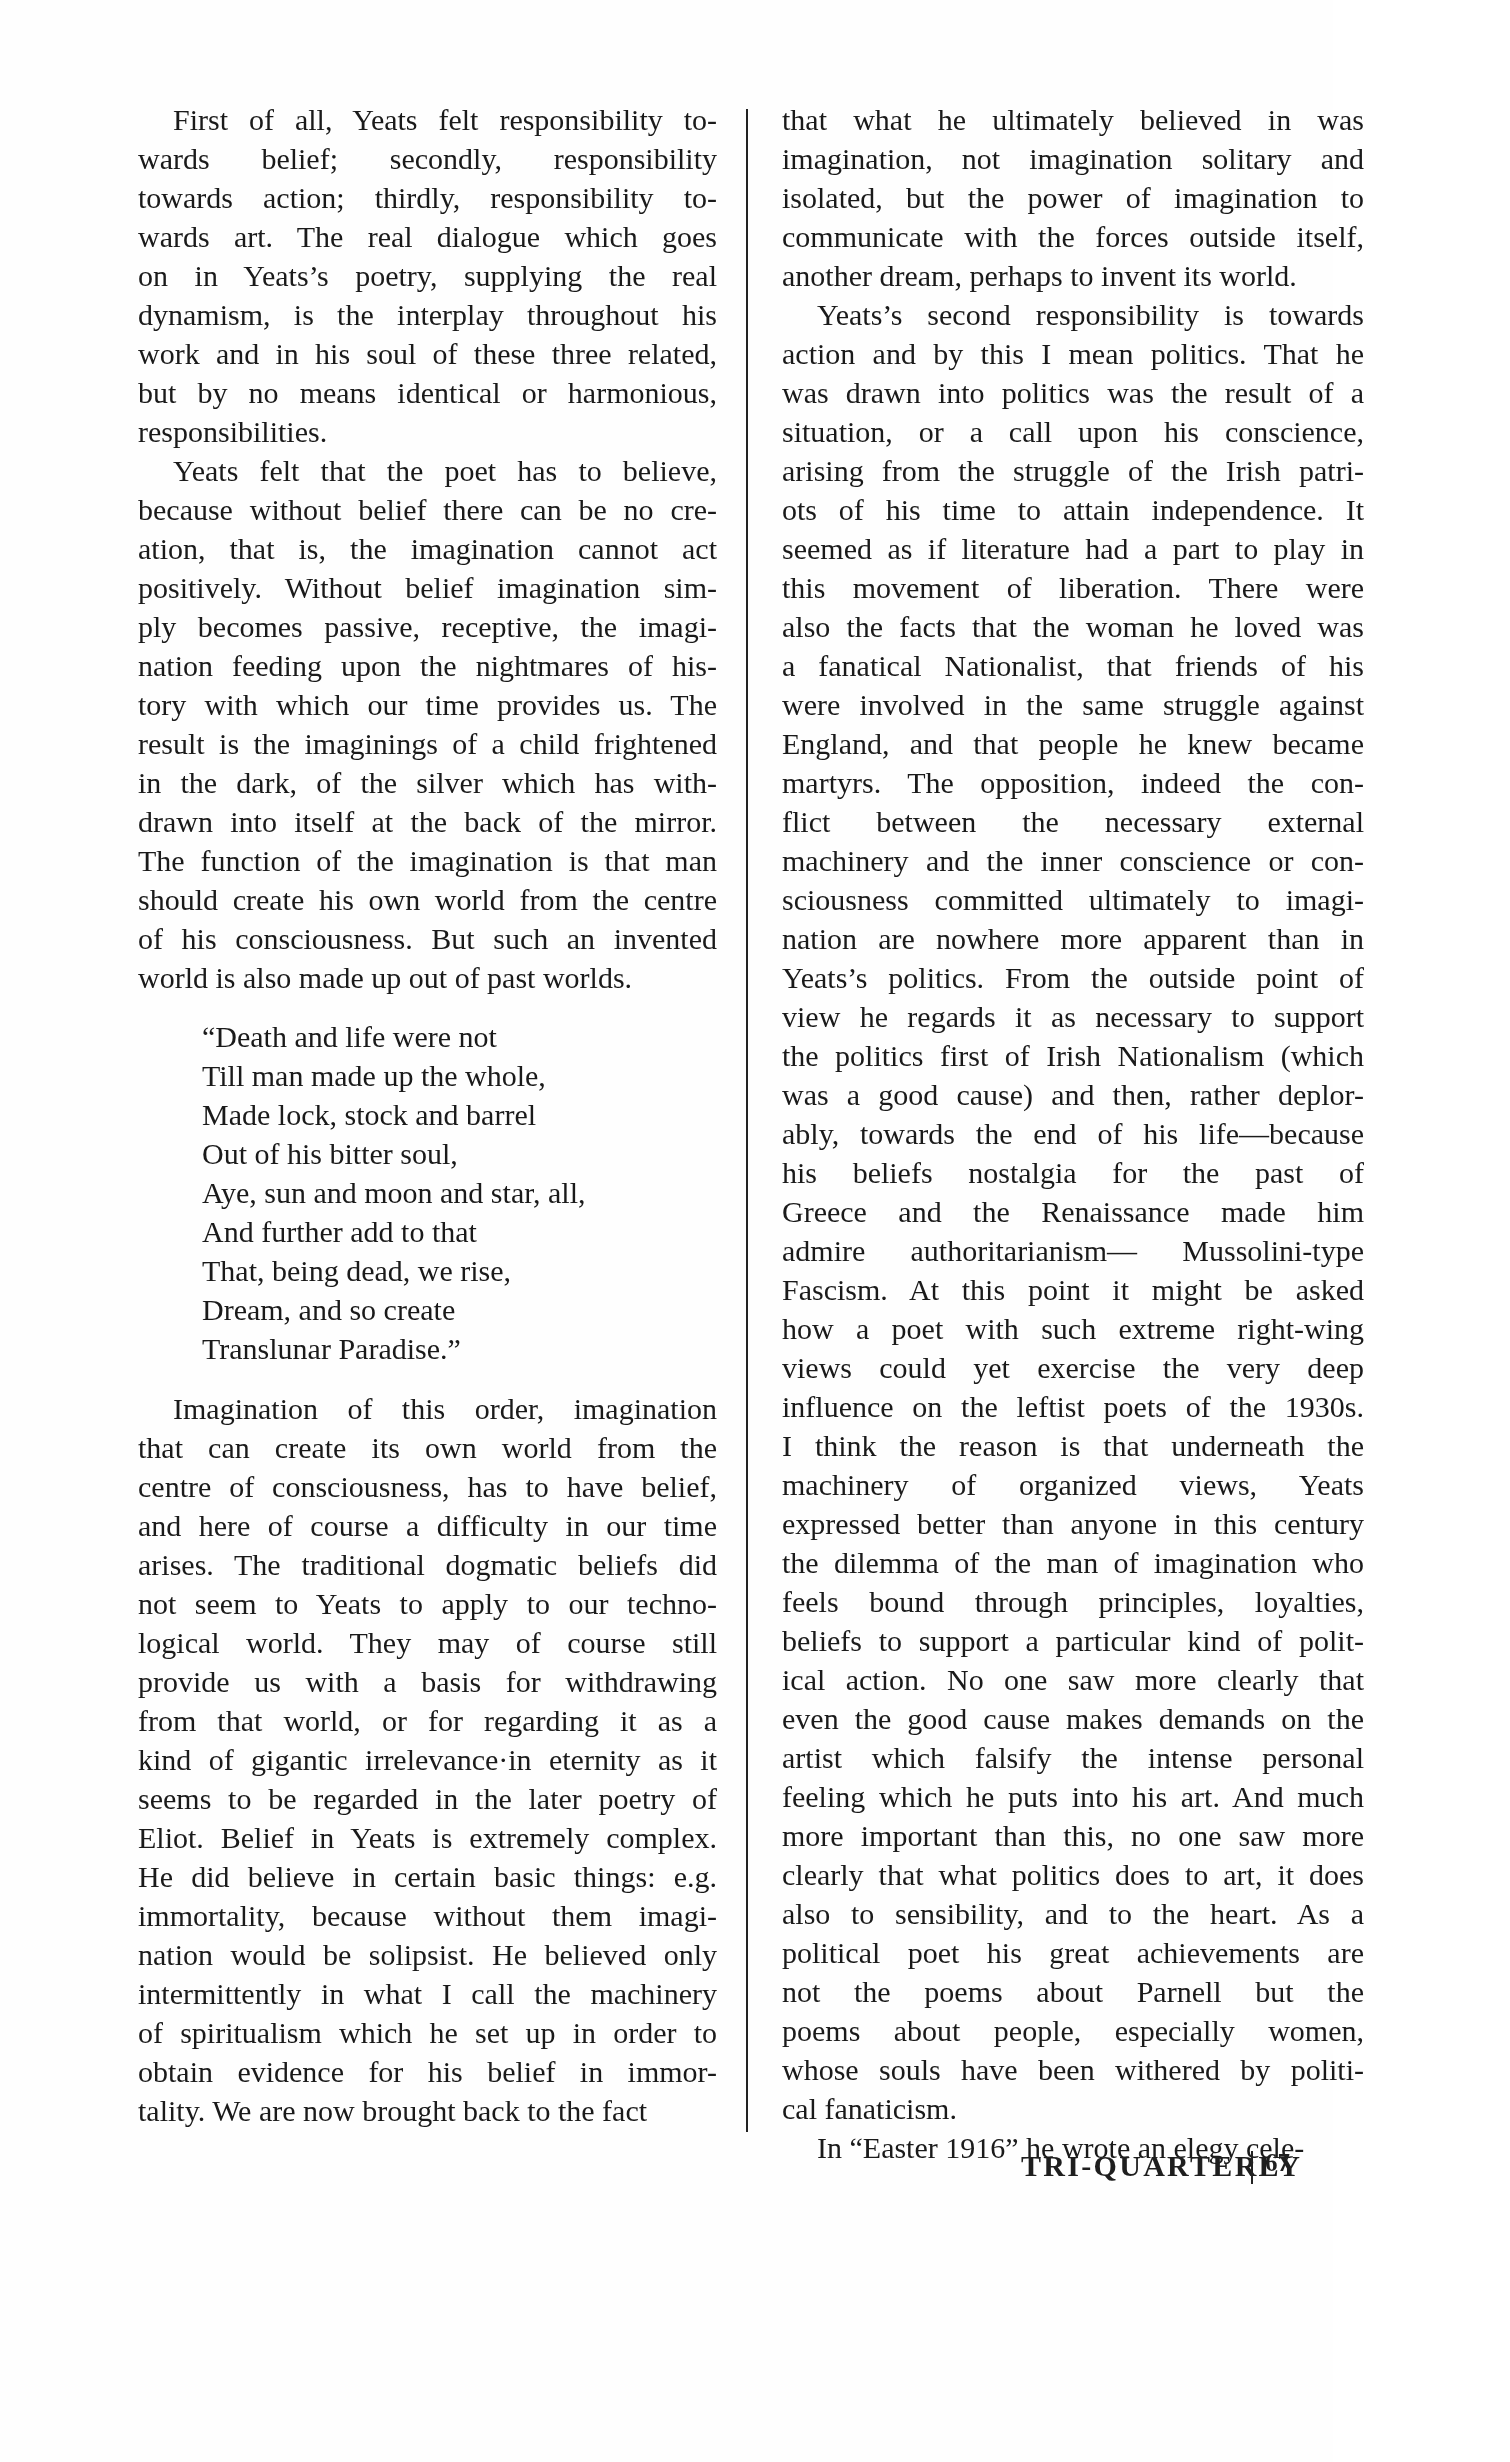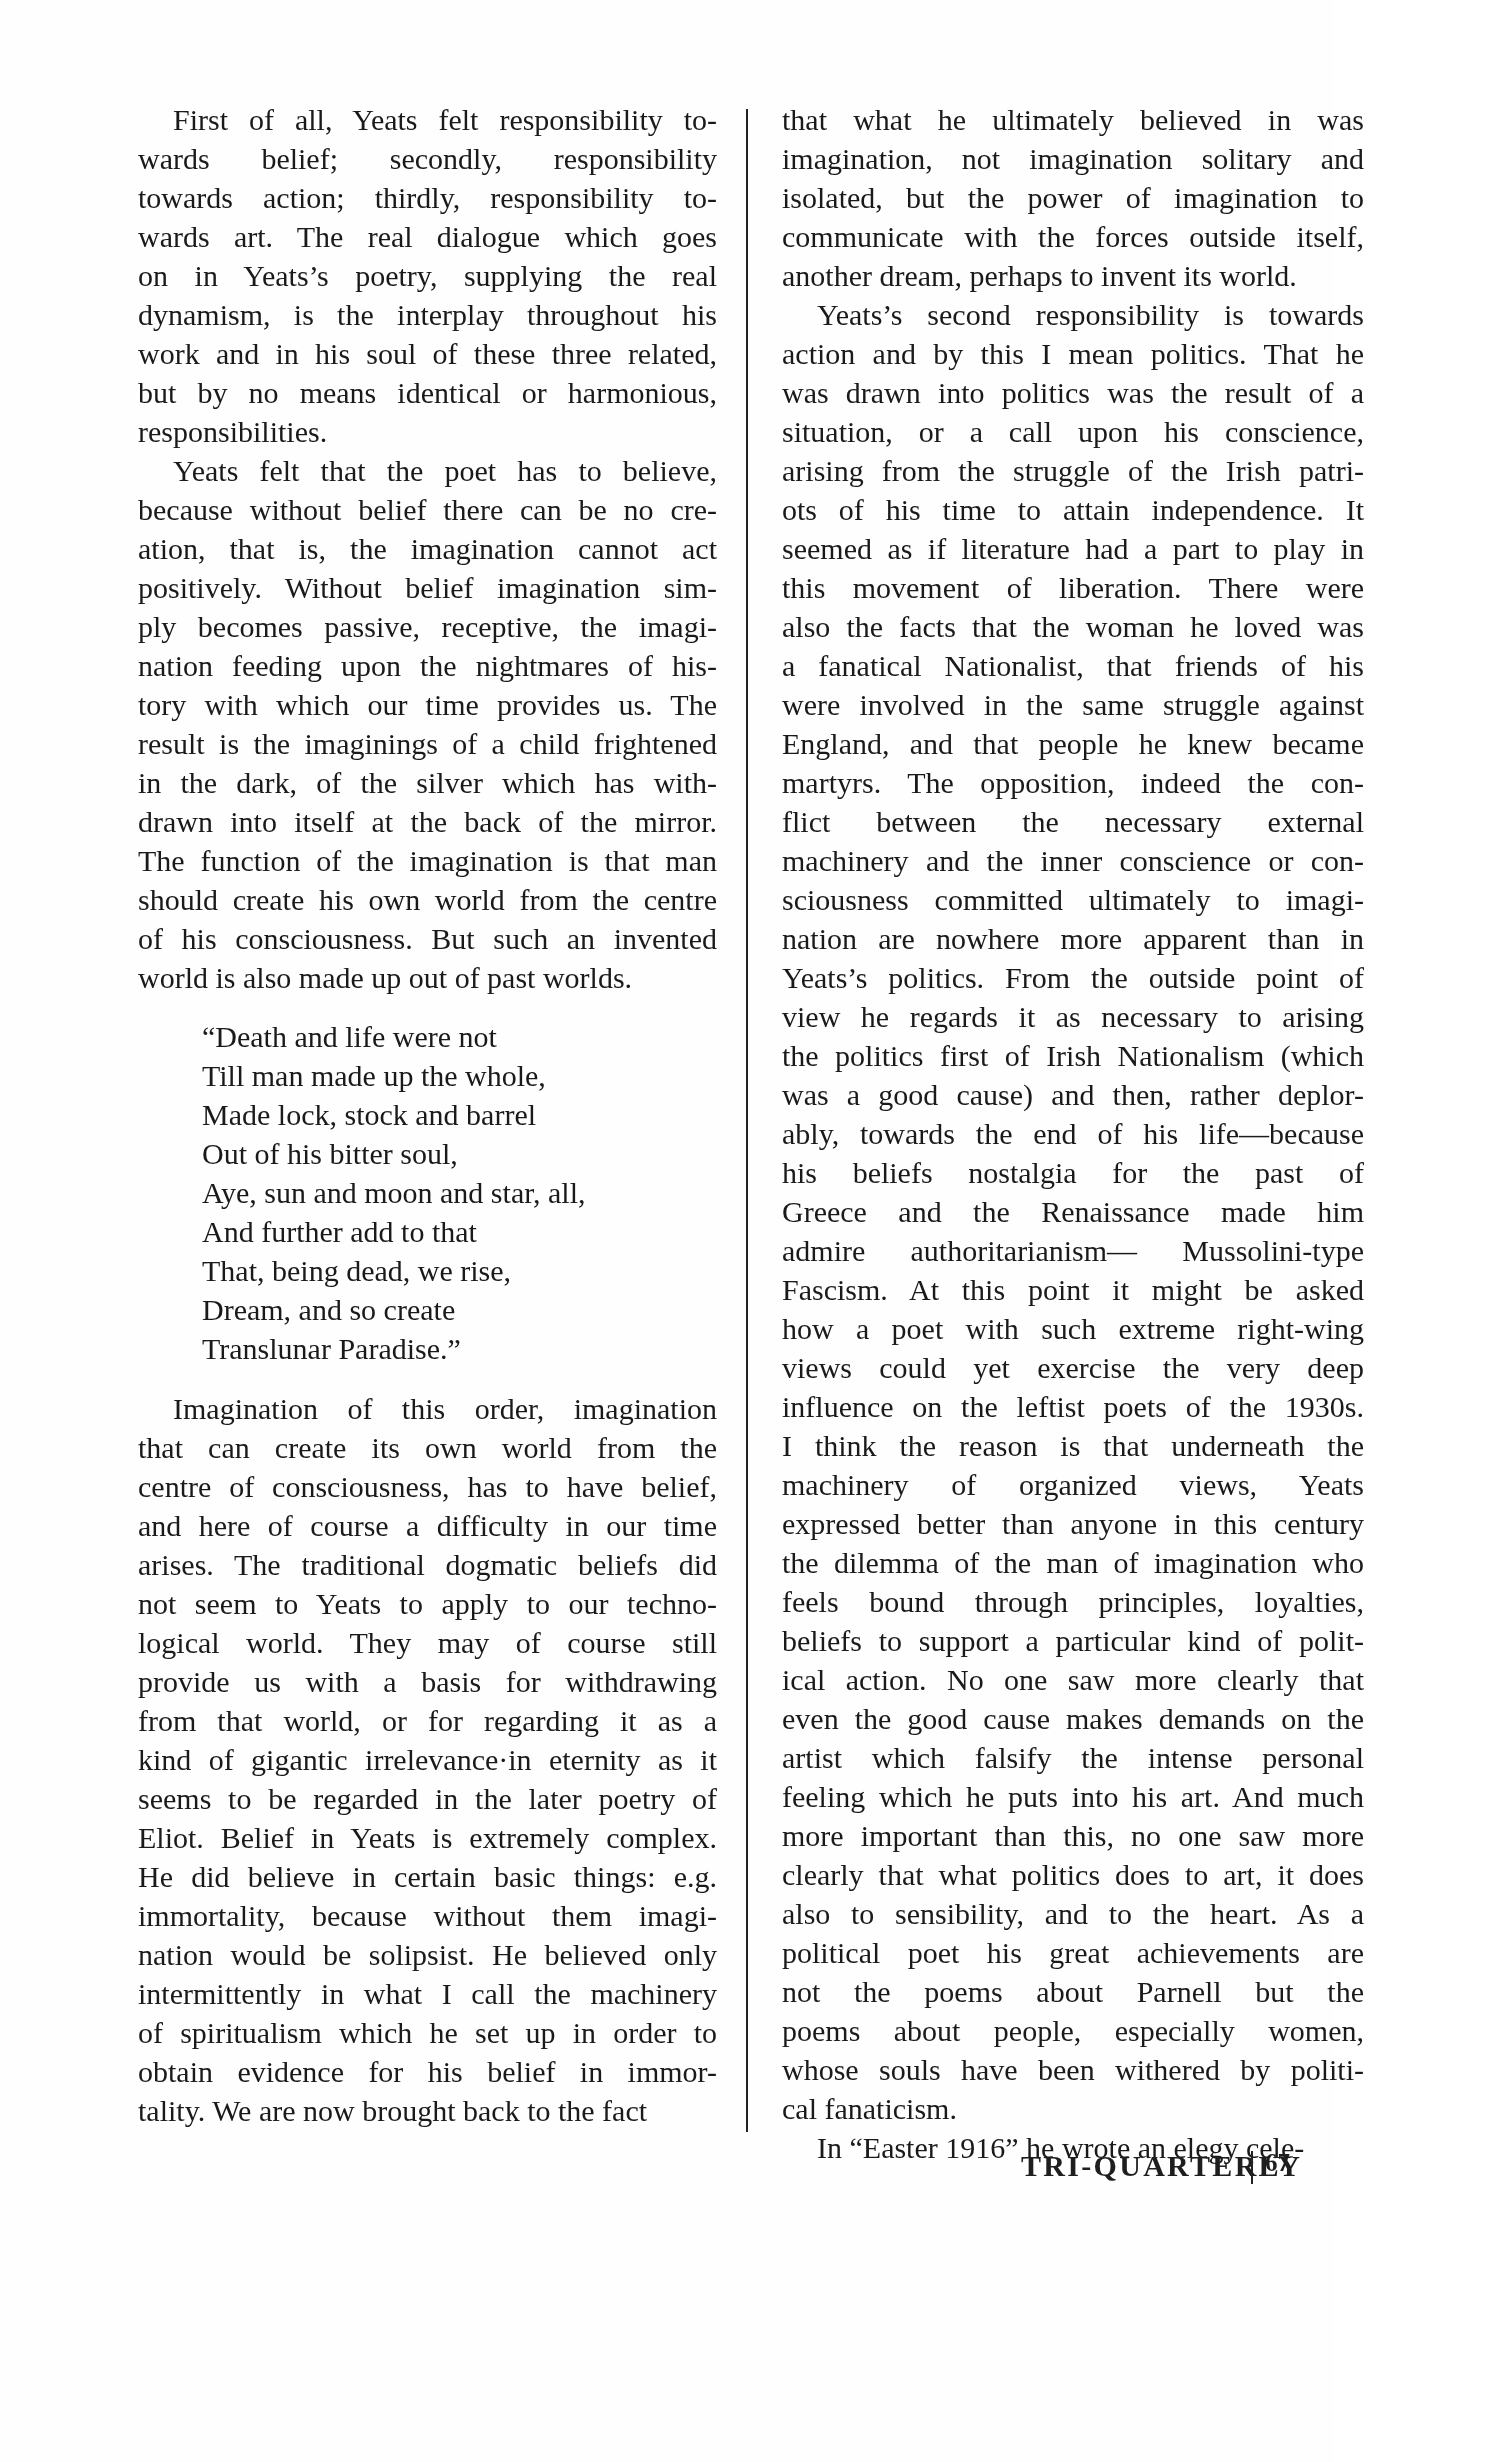--- a/index.html
+++ b/index.html
@@ -127,21 +127,21 @@
         <span class="line">also the facts that the woman he loved was</span>
         <span class="line">a fanatical Nationalist, that friends of his</span>
         <span class="line">were involved in the same struggle against</span>
         <span class="line">England, and that people he knew became</span>
         <span class="line">martyrs. The opposition, indeed the con-</span>
         <span class="line">flict between the necessary external</span>
         <span class="line">machinery and the inner conscience or con-</span>
         <span class="line">sciousness committed ultimately to imagi-</span>
         <span class="line">nation are nowhere more apparent than in</span>
         <span class="line">Yeats’s politics. From the outside point of</span>
-        <span class="line">view he regards it as necessary to arising</span>
+        <span class="line">view he regards it as necessary to support</span>
         <span class="line">the politics first of Irish Nationalism (which</span>
         <span class="line">was a good cause) and then, rather deplor-</span>
         <span class="line">ably, towards the end of his life—because</span>
         <span class="line">his beliefs nostalgia for the past of</span>
         <span class="line">Greece and the Renaissance made him</span>
         <span class="line">admire authoritarianism— Mussolini-type</span>
         <span class="line">Fascism. At this point it might be asked</span>
         <span class="line">how a poet with such extreme right-wing</span>
         <span class="line">views could yet exercise the very deep</span>
         <span class="line">influence on the leftist poets of the 1930s.</span>

